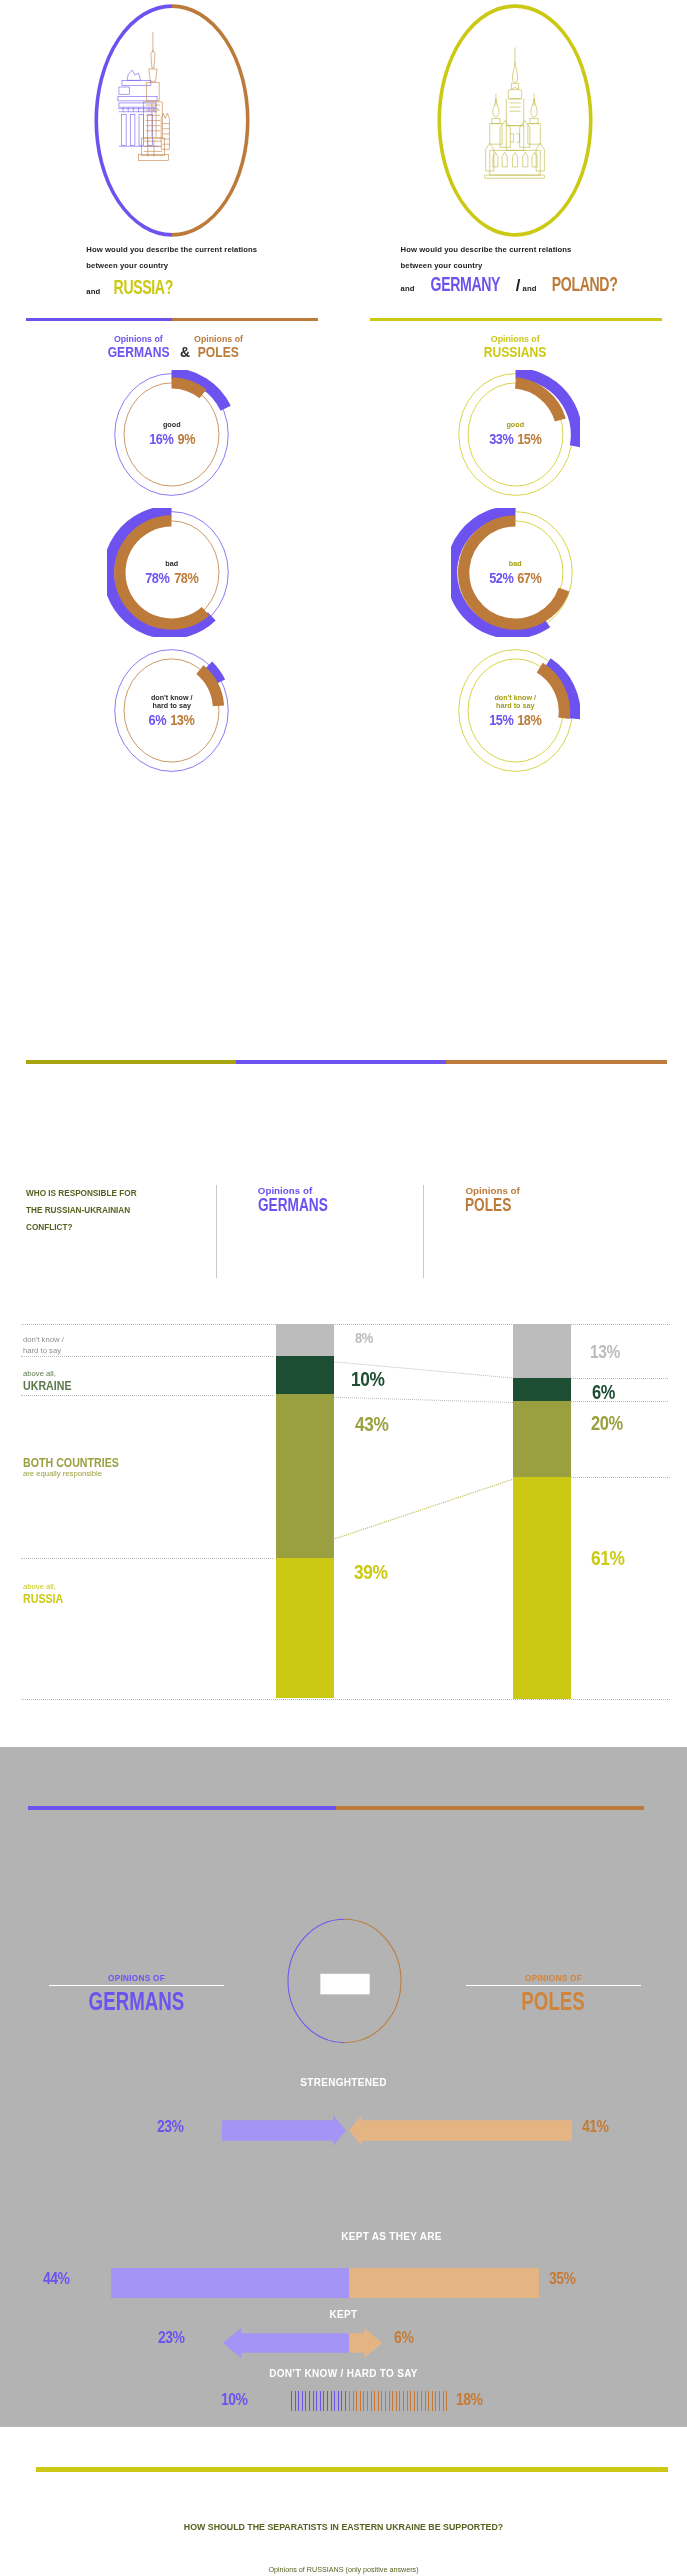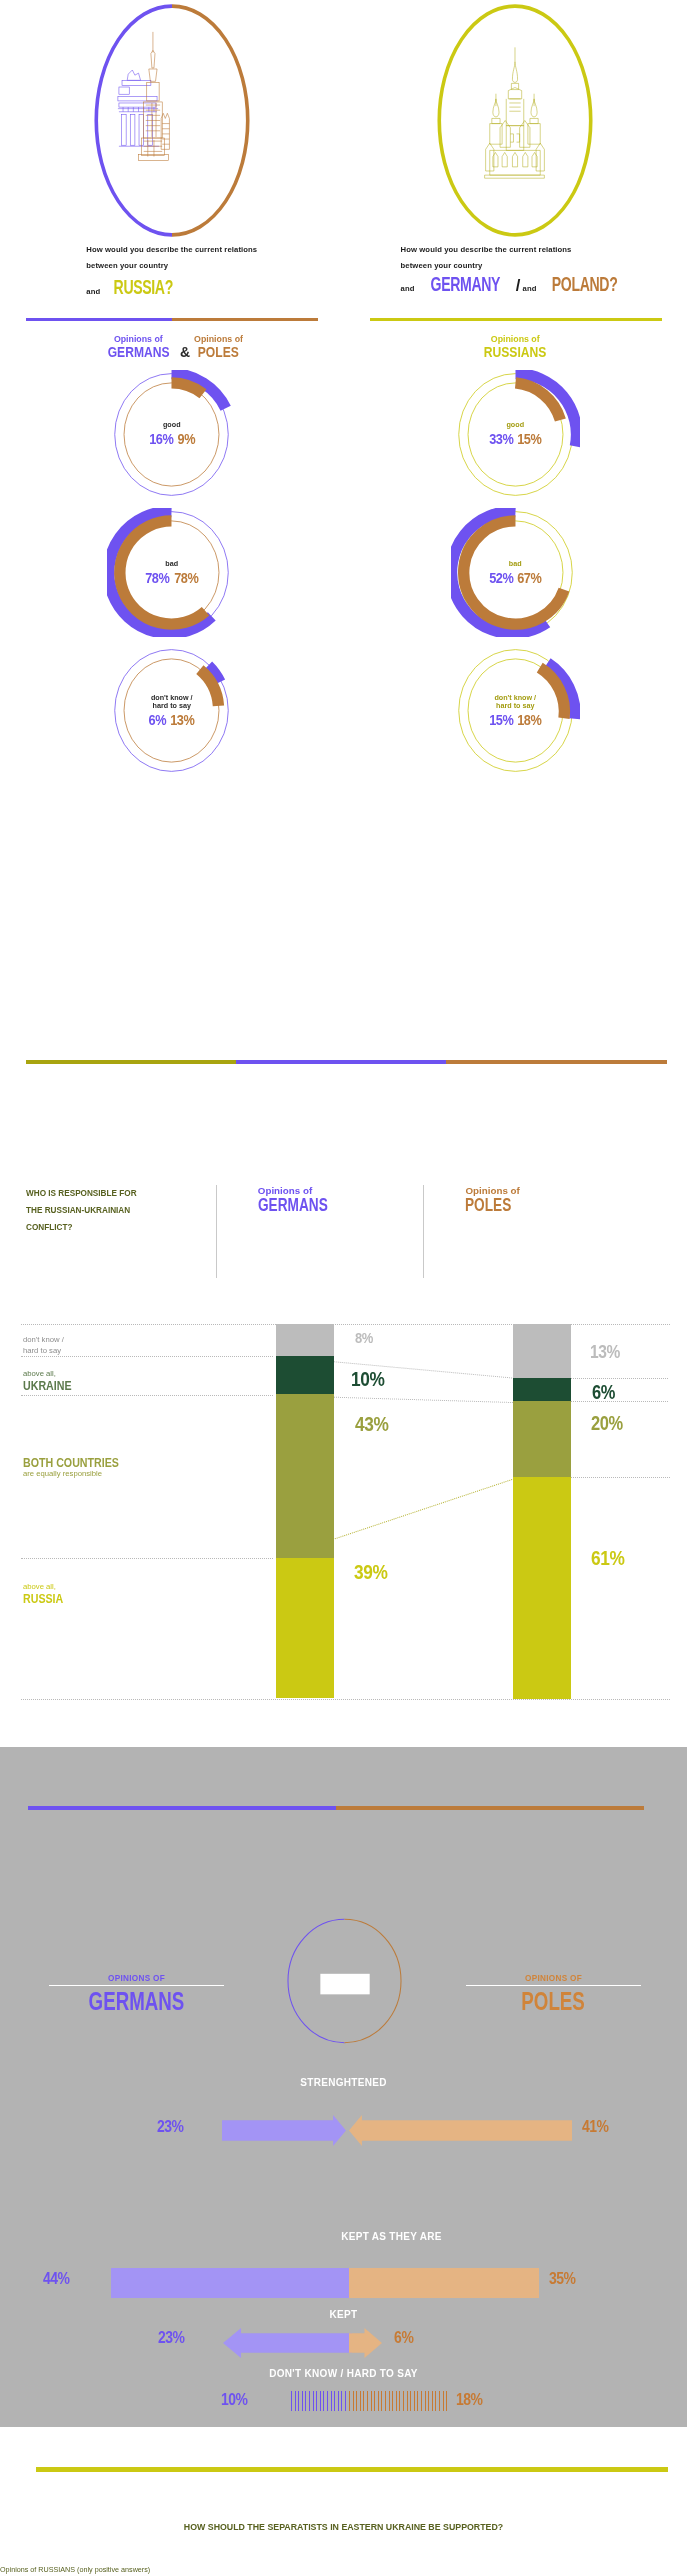--- a/index.html
+++ b/index.html
@@ -447,20 +447,20 @@
   <div class="sanc-row-label" style="top:621px;">DON'T KNOW / HARD TO SAY</div>
   <div style="position:absolute;top:644px;left:291px;width:58px;height:19.6px;background:repeating-linear-gradient(90deg,#6e52f0 0 1px,transparent 1px 3.6px);"></div>
   <div style="position:absolute;top:644px;left:349px;width:98px;height:19.6px;background:repeating-linear-gradient(90deg,#c77a33 0 1px,transparent 1px 3.6px);"></div>
   <div class="sanc-val" style="top:643px;left:218px;color:#6e52f0;">10%</div>
   <div class="sanc-val" style="top:643px;left:453px;color:#c77a33;">18%</div>
 </div>
 
 <div class="sec" id="sec-sep">
   <div style="position:absolute;top:40px;left:36px;width:632px;height:5.2px;background:#cbc913;"></div>
   <div style="position:absolute;top:95px;width:687px;text-align:center;color:#57601f;font-size:8.8px;font-weight:700;font-stretch:condensed;">HOW SHOULD THE SEPARATISTS IN EASTERN UKRAINE BE SUPPORTED?</div>
-  <div style="position:absolute;top:138px;width:687px;text-align:left;font-size:7.2px;color:#57601f;">
+  <div style="position:absolute;top:138px;width:687px;text-align:center;font-size:7.2px;color:#57601f;">
     <span>Opinions of</span>
     <span class="nat">RUSSIANS</span>
     <span>(only positive answers)</span>
   </div>
 
 </div>
 
 
 </body></html>

